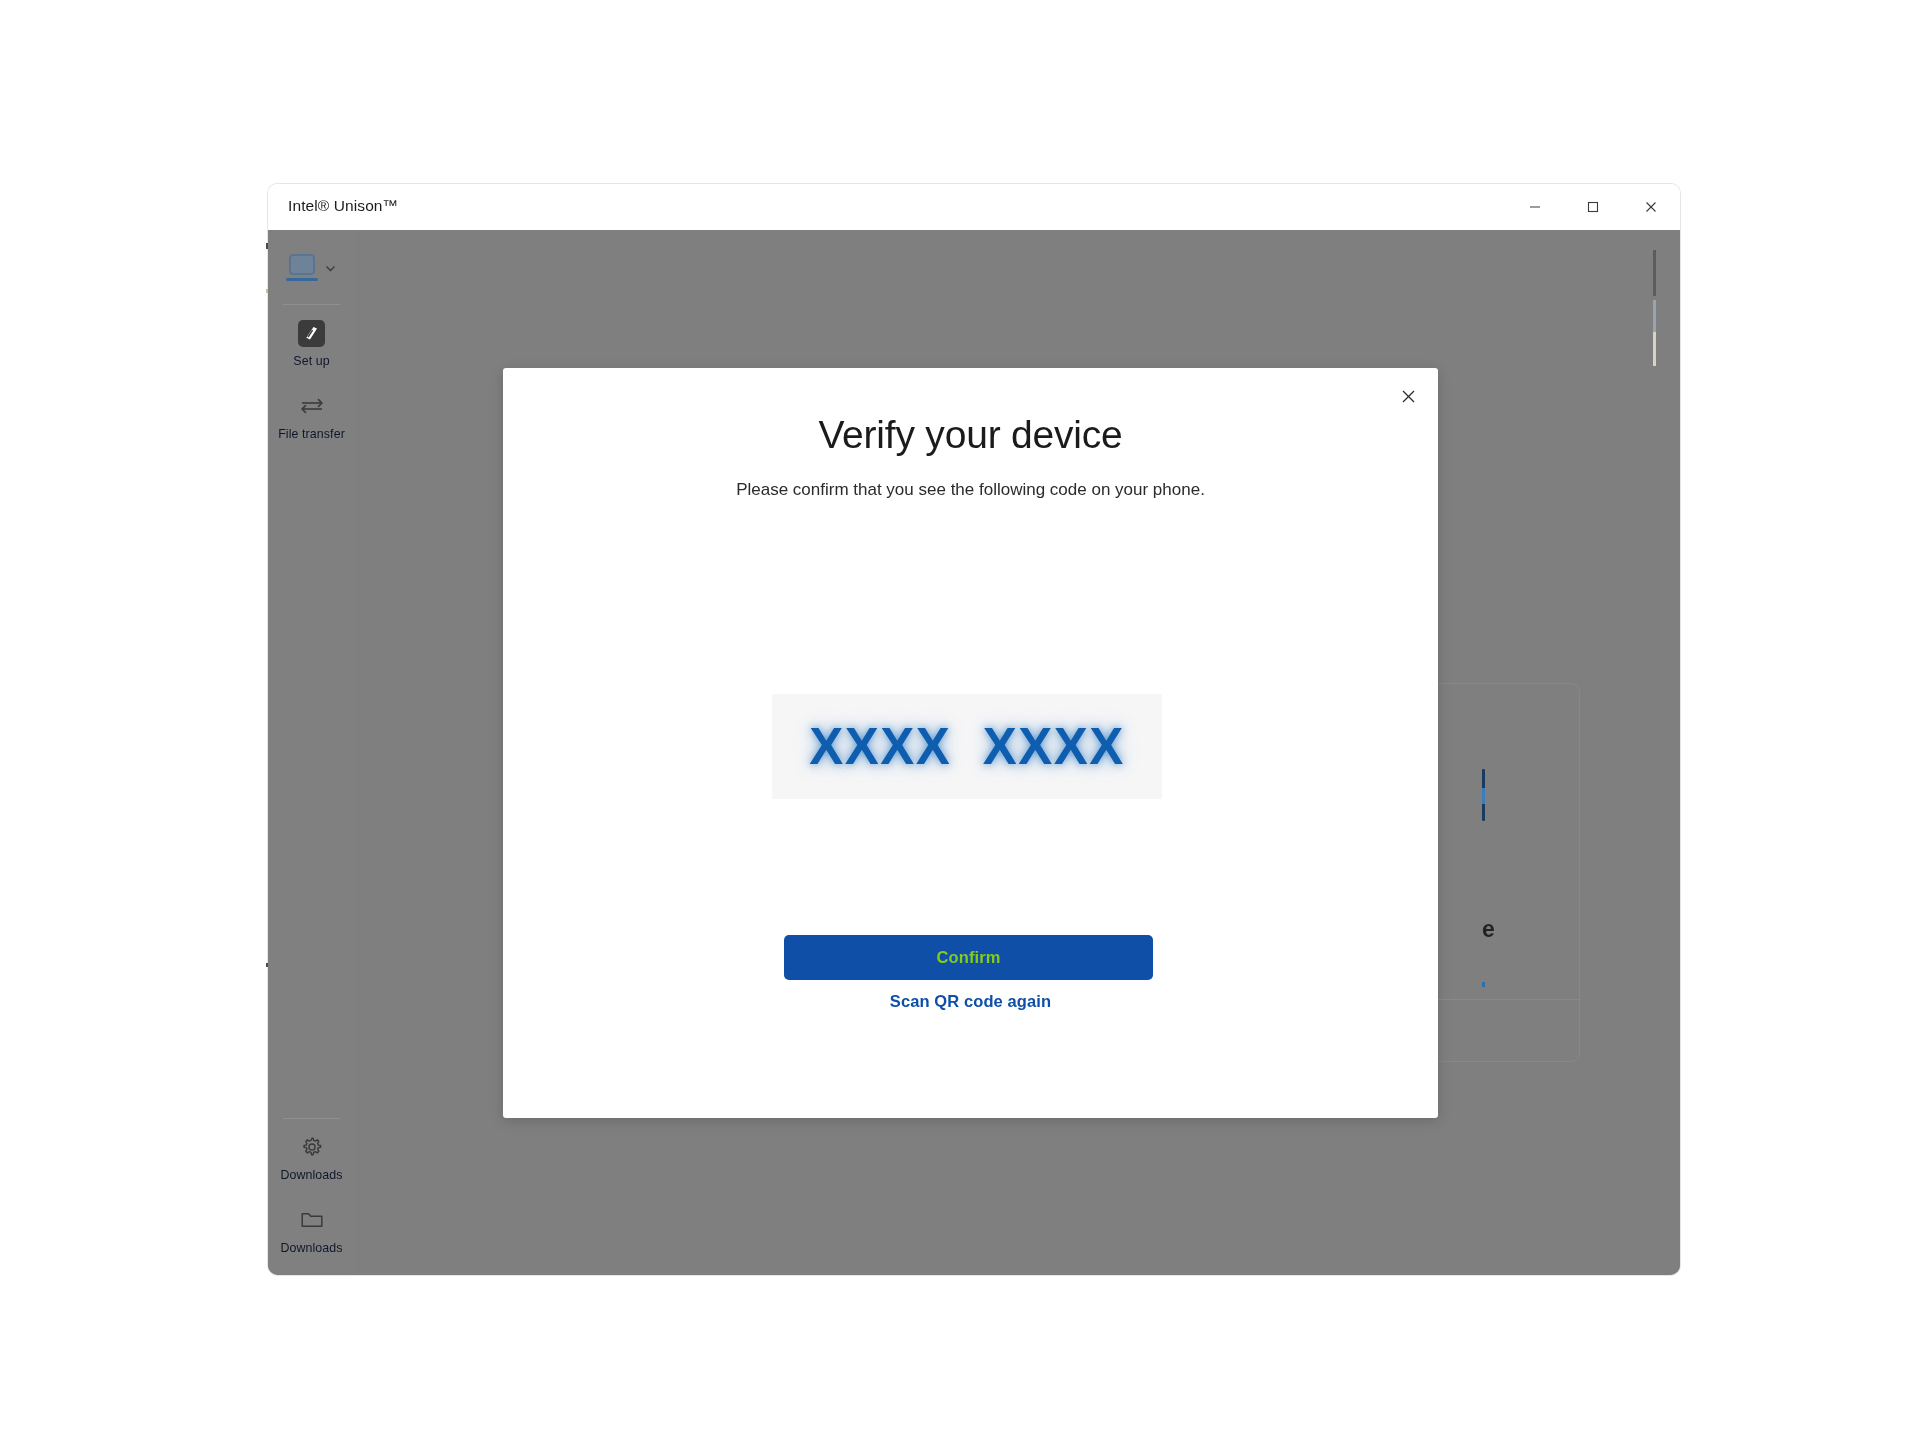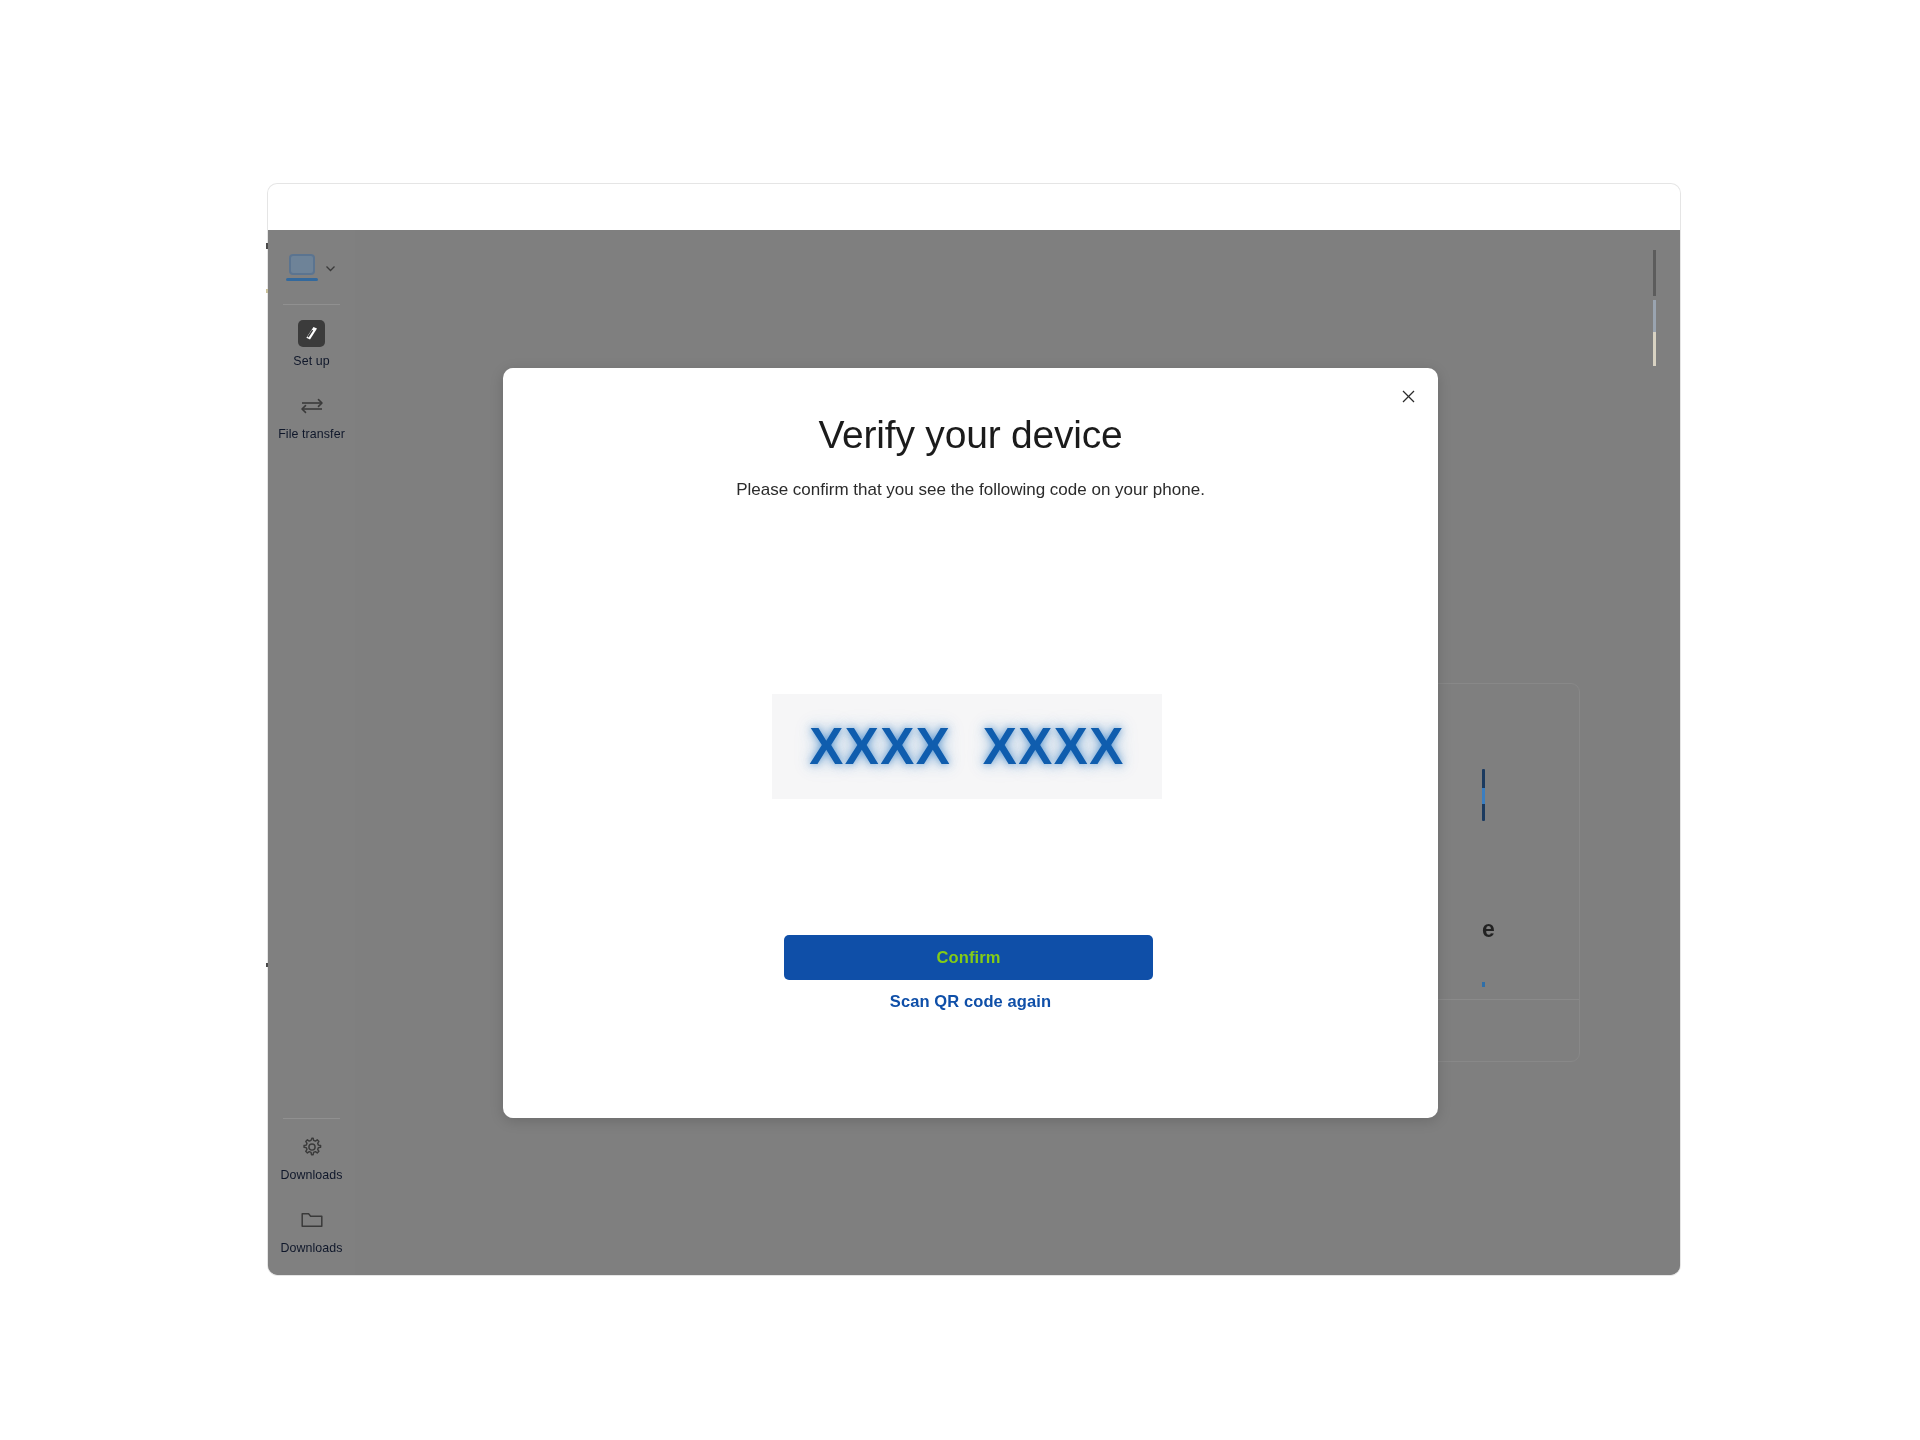--- a/index.html
+++ b/index.html
@@ -226,21 +226,21 @@
     position: absolute;
     background: #6e6e6e;
   }
   .modal {
     position: absolute;
     left: 503px;
     top: 368px;
     width: 935px;
     height: 750px;
     background: #ffffff;
-    border-radius: 10px;
+    border-radius: 3px;
     box-shadow: 0 3px 14px rgba(0,0,0,0.16);
   }
   .modal-close {
     position: absolute;
     right: 10px;
     top: 8px;
     width: 40px;
     height: 40px;
     display: flex;
     align-items: center;
@@ -325,20 +325,42 @@
     letter-spacing: 0.1px;
   }
 </style>
 </head>
 <body>
 
 <div id="page">
 
   <div class="app-window">
 
+    <div class="titlebar">
+      <div class="titlebar-title">Intel® Unison™</div>
+
+      <div class="win-controls">
+        <div class="win-btn">
+          <svg width="12" height="12" viewBox="0 0 12 12">
+            <line x1="1" y1="6" x2="11" y2="6" stroke="#3a3a3a" stroke-width="1.1"></line>
+          </svg>
+        </div>
+        <div class="win-btn">
+          <svg width="12" height="12" viewBox="0 0 12 12">
+            <rect x="1.5" y="1.5" width="9" height="9" fill="none" stroke="#3a3a3a" stroke-width="1.1"></rect>
+          </svg>
+        </div>
+        <div class="win-btn">
+          <svg width="12" height="12" viewBox="0 0 12 12">
+            <line x1="1.5" y1="1.5" x2="10.5" y2="10.5" stroke="#3a3a3a" stroke-width="1.1"></line>
+            <line x1="10.5" y1="1.5" x2="1.5" y2="10.5" stroke="#3a3a3a" stroke-width="1.1"></line>
+          </svg>
+        </div>
+      </div>
+    </div>
 
     <div class="app-body">
 
       <div class="sidebar">
 
         <div class="sidebar-top">
 
           <div class="device-selector">
             <div class="device-icon">
               <div class="screen"></div>

